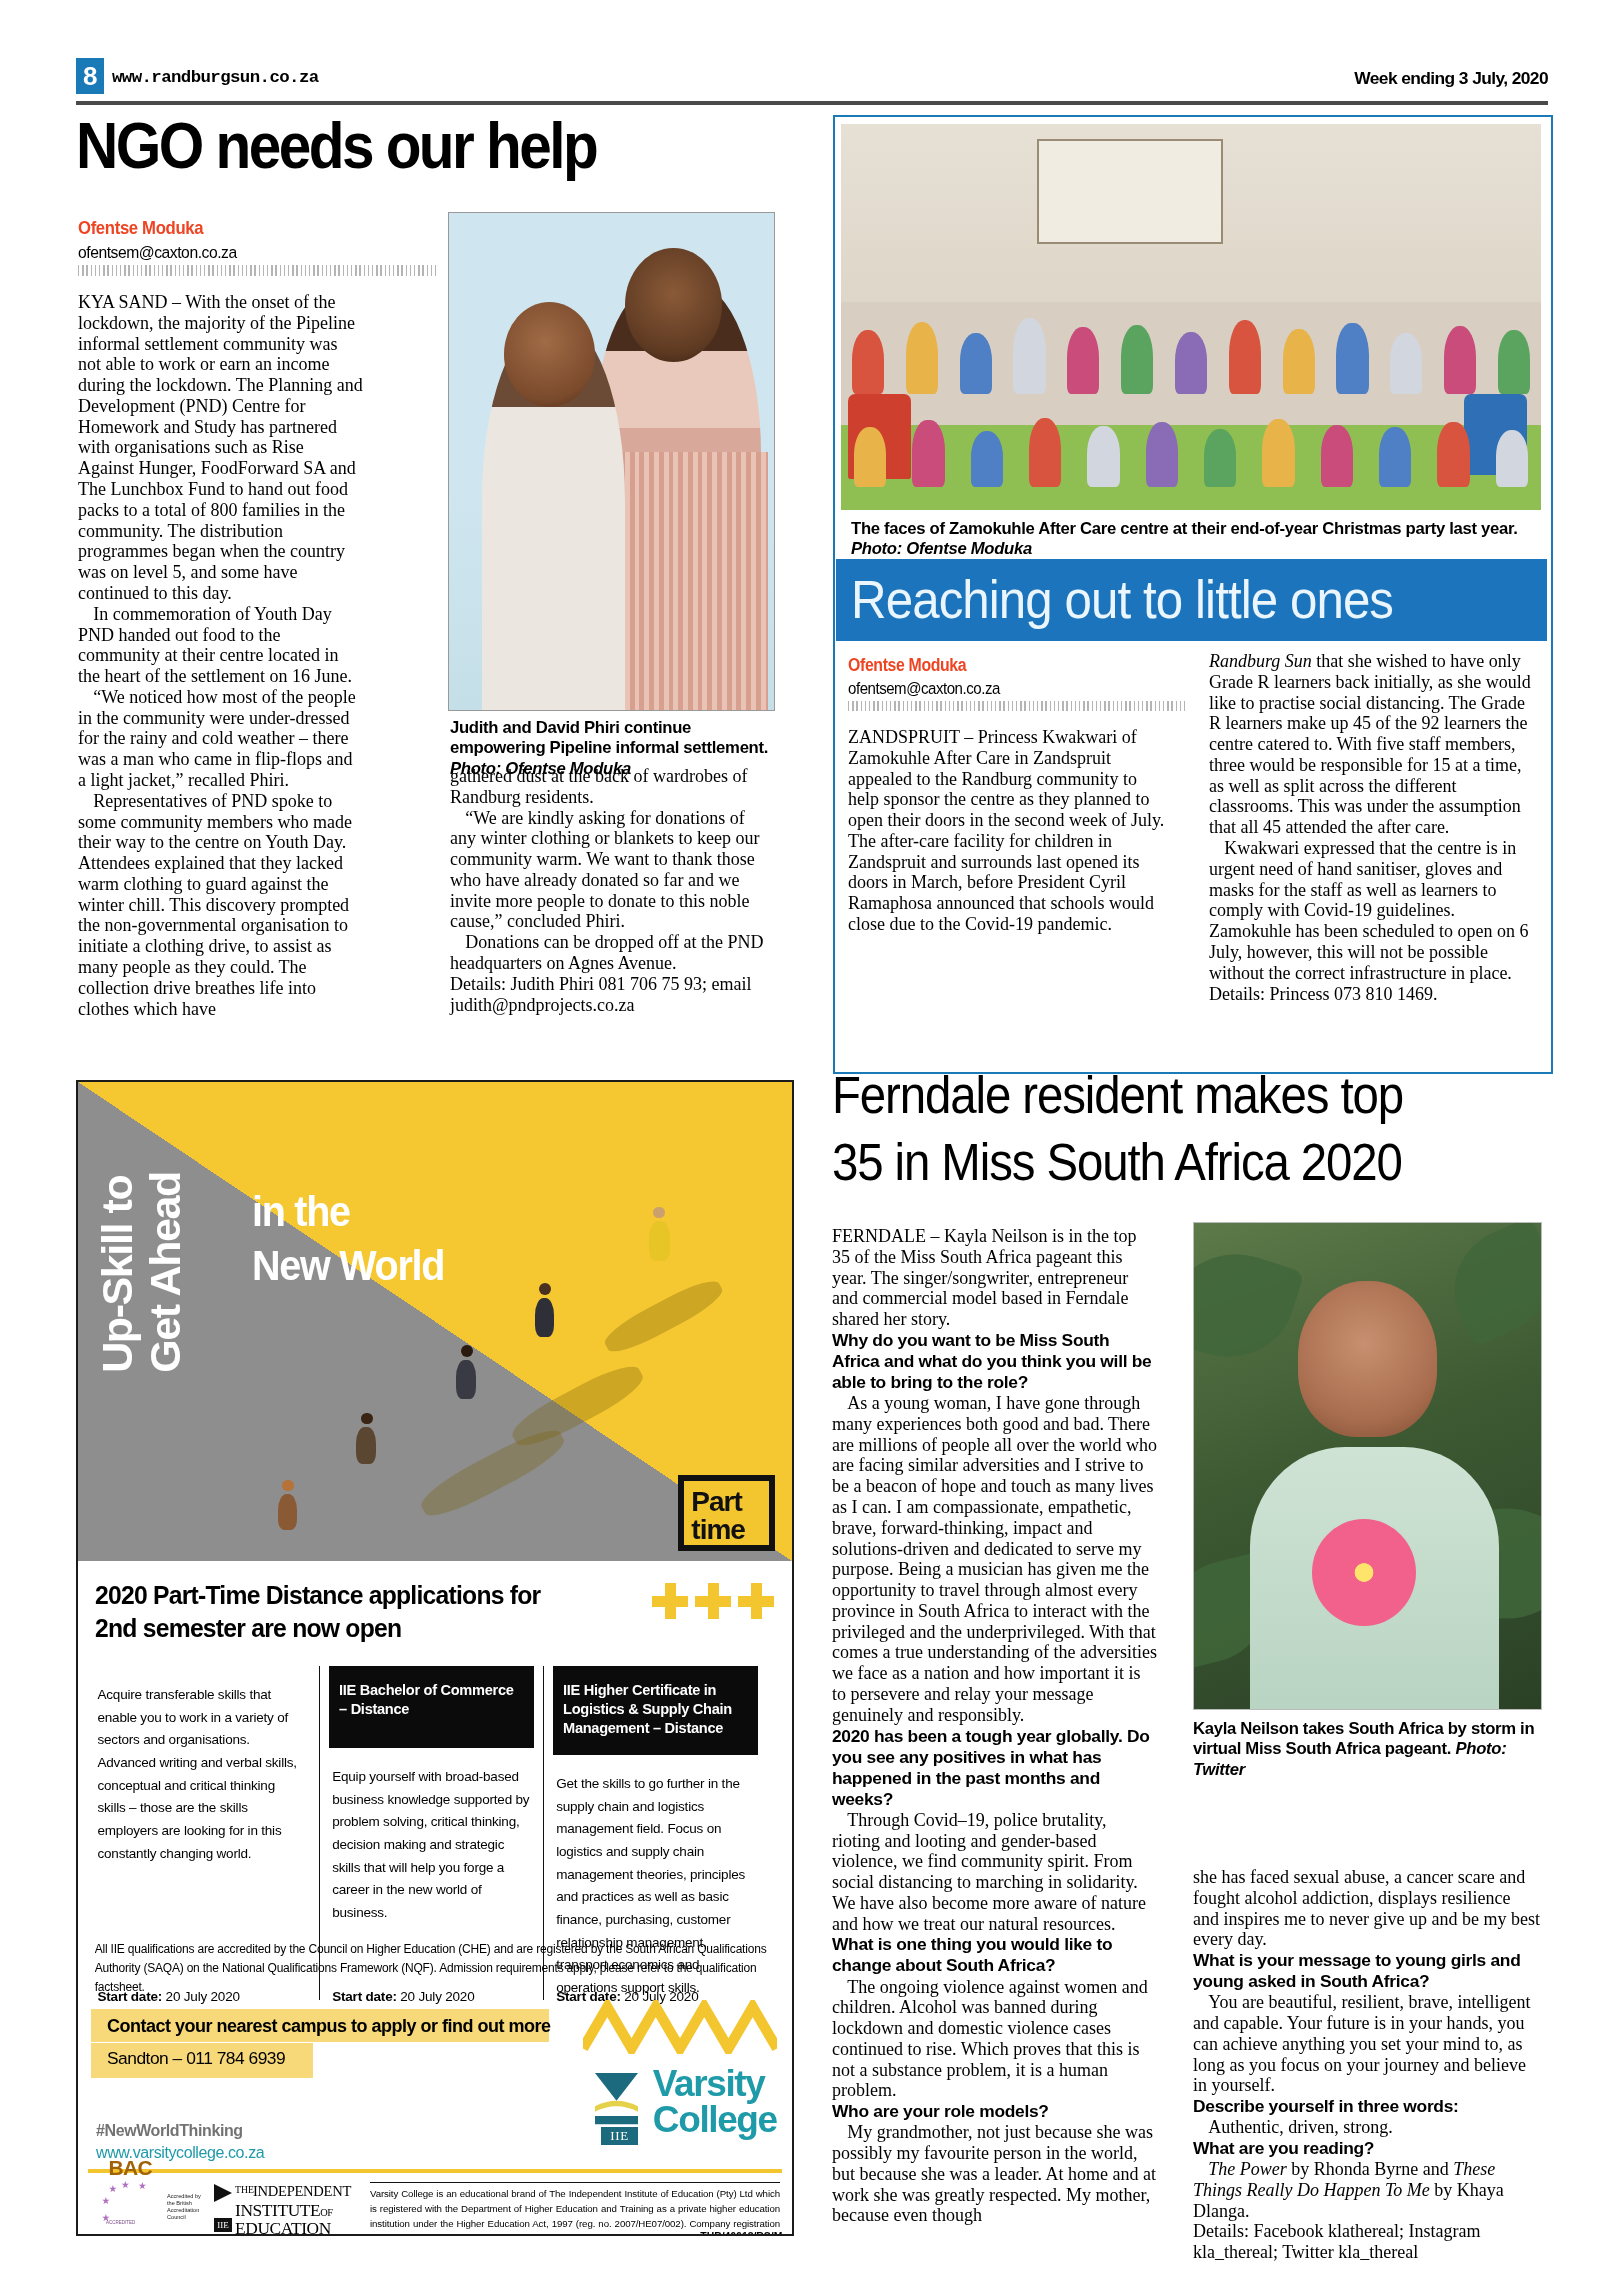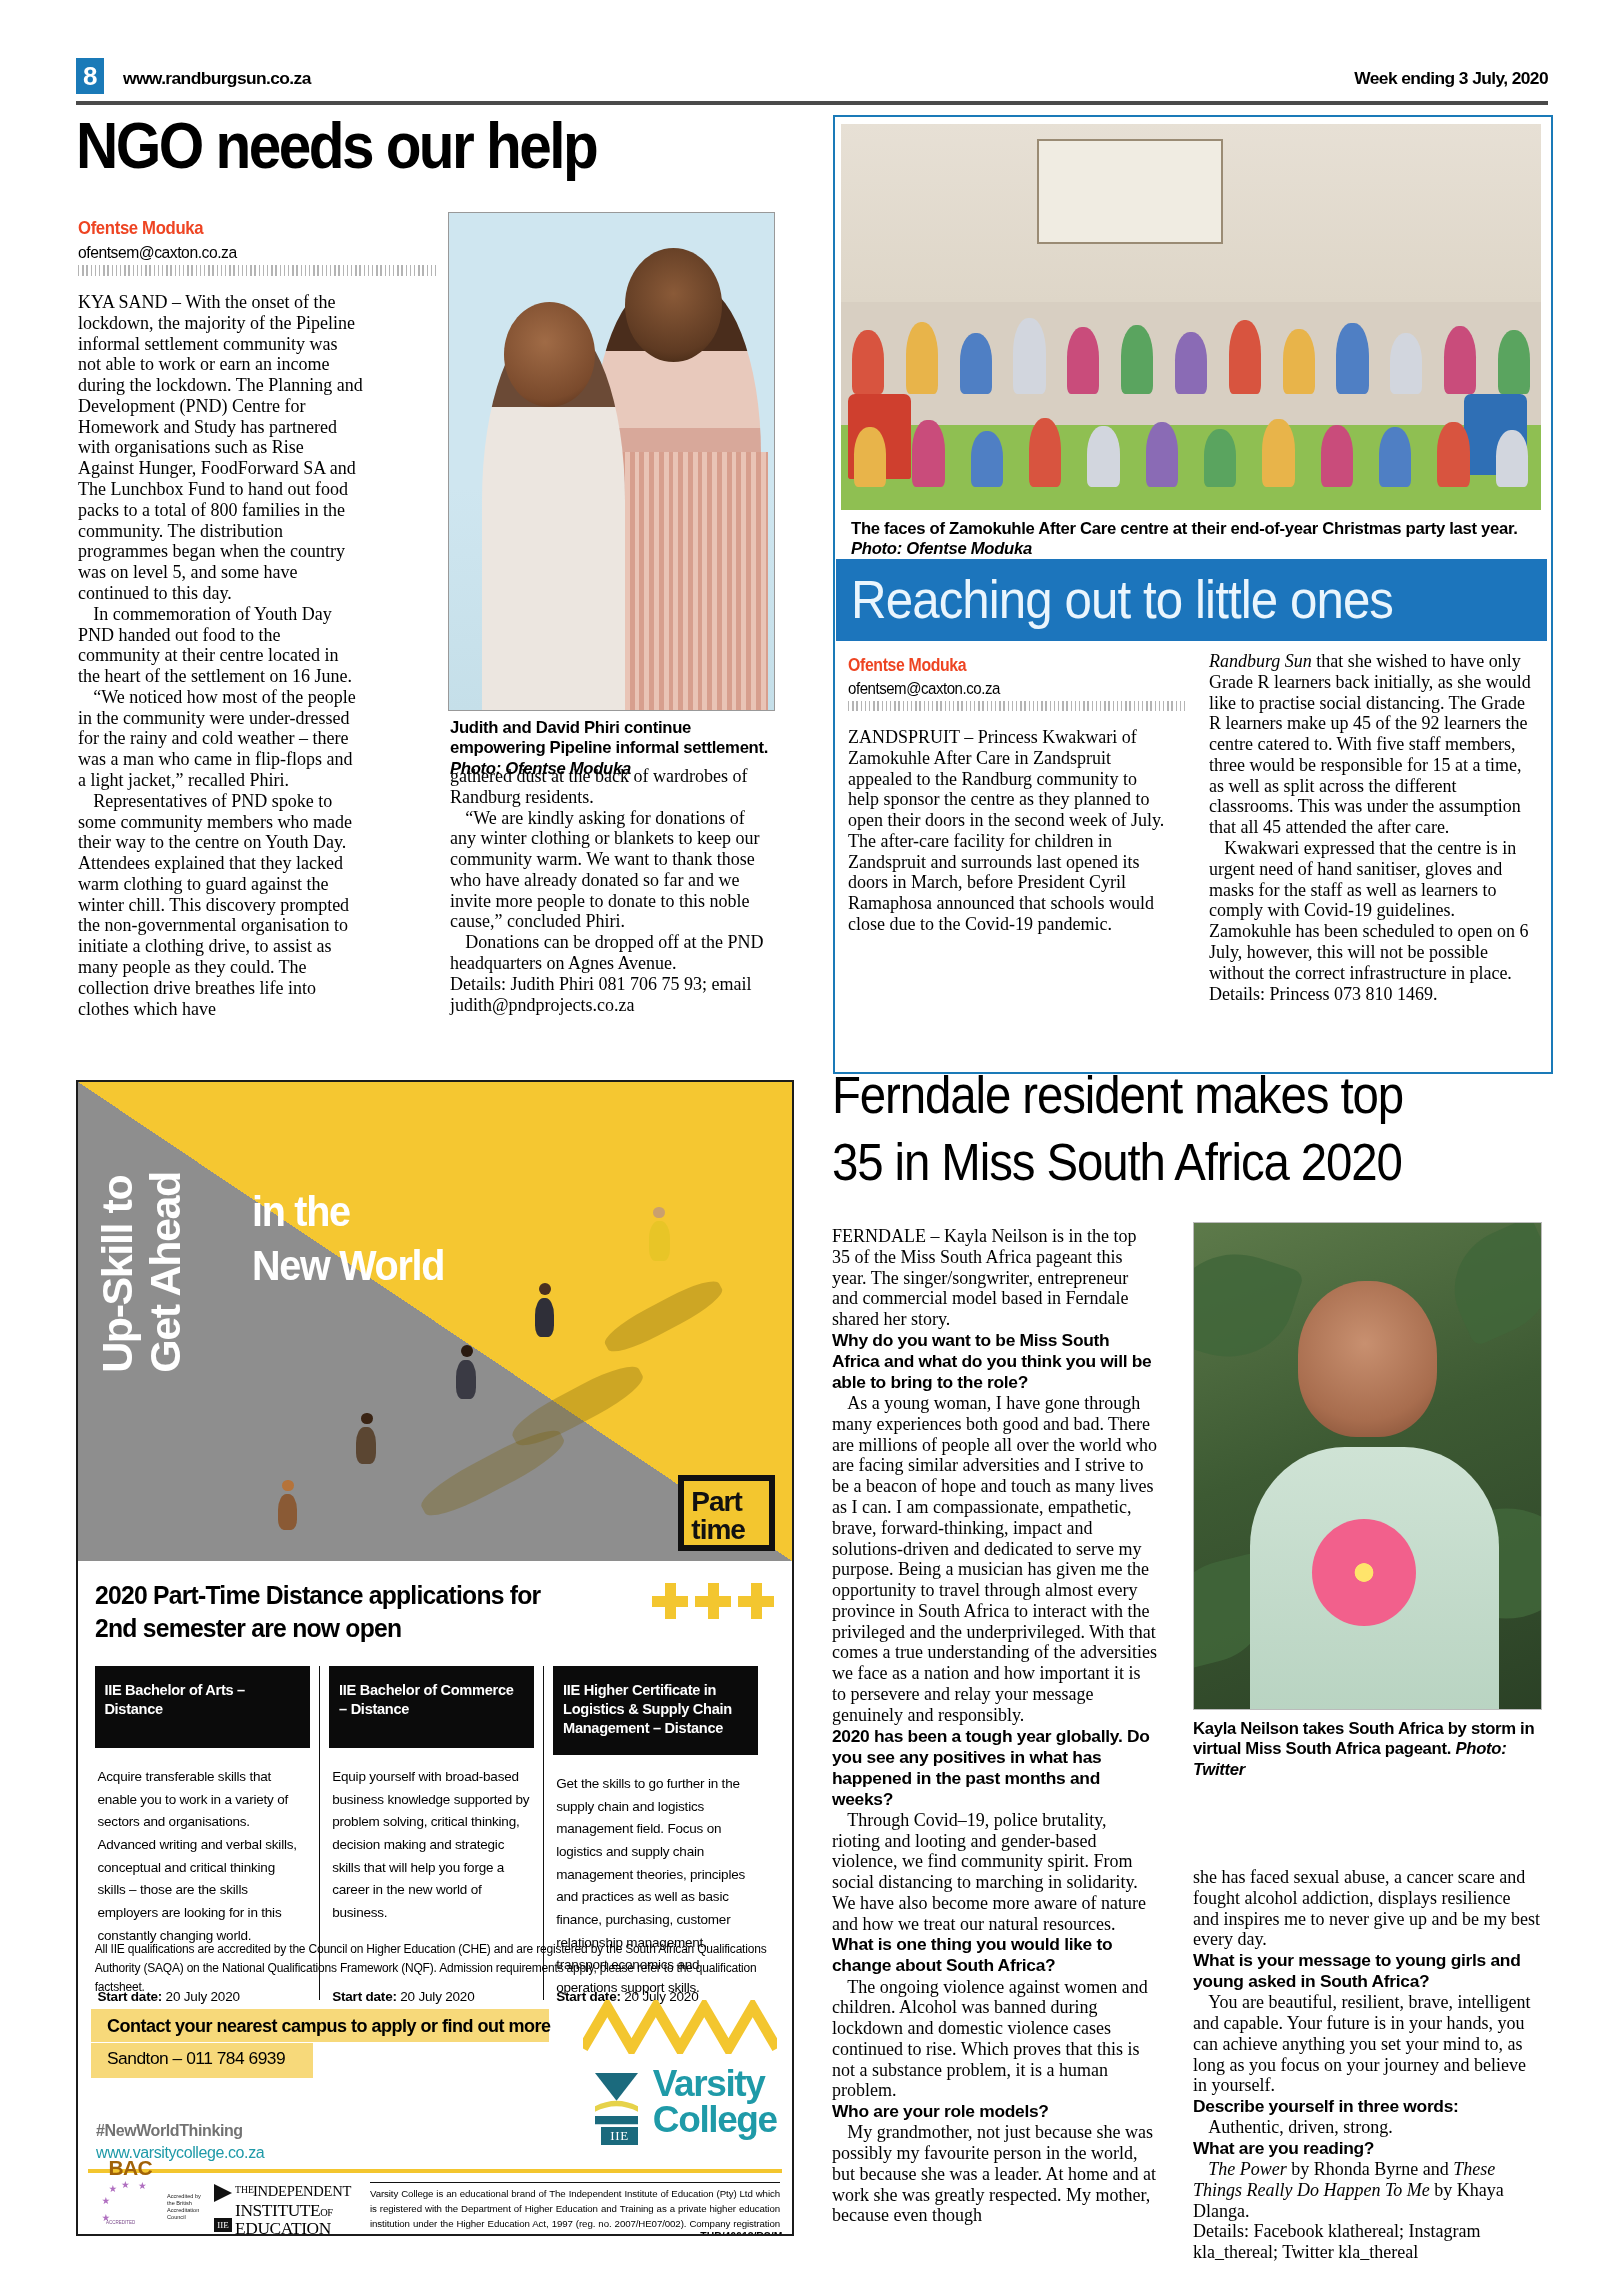--- a/index.html
+++ b/index.html
@@ -5,21 +5,21 @@
   html, body { margin:0; padding:0; background:#ffffff; }
   body { width:1624px; height:2295px; font-family:"Liberation Serif", serif; color:#000; position:relative; overflow:hidden; }
 
   
   .masthead { position:absolute; left:76px; top:58px; width:1472px; height:42px; }
   .pagenum {
     position:absolute; left:0; top:0; width:28px; height:36px; background:#1a7ab8;
     color:#fff; font-family:"Liberation Sans", sans-serif; font-weight:bold; font-size:26px;
     line-height:36px; text-align:center; letter-spacing:-0.7px;
   }
-  .site-url { position:absolute; left:47px; top:9.7px; font-family:Liberation Sans, sans-serif;
+  .site-url { position:absolute; left:36px; top:9.7px; font-family:Liberation Mono, monospace;
     font-weight:bold; font-size:17.4px; letter-spacing:-0.6px; }
   .masthead-center { position:absolute; left:0; right:0; top:7.6px; text-align:center;
     font-family:"Liberation Sans", sans-serif; font-size:20px; letter-spacing:-0.4px; }
   .masthead-right { position:absolute; right:0; top:9.7px; font-family:"Liberation Sans", sans-serif;
     font-weight:bold; font-size:17.4px; letter-spacing:-0.6px; }
   .masthead-rule { position:absolute; left:76px; top:101px; width:1472px; height:3.5px; background:#4a4a4a; }
 
   
   .hl-ngo { position:absolute; left:76px; top:115px; width:694px;
     font-family:"Liberation Sans", sans-serif; font-weight:bold; font-size:65px;
@@ -349,21 +349,20 @@
 
   <div class="ad-h2">2020 Part-Time Distance applications for 2nd semester are now open</div>
   <div class="plus-row">
     <span class="plus"></span>
     <span class="plus"></span>
     <span class="plus"></span>
   </div>
 
   <div class="course-wrap">
     <div class="course">
-      <div class="course-title">IIE Bachelor of Arts – Distance</div>
       <div class="course-body">Acquire transferable skills that enable you to work in a variety of sectors and organisations. Advanced writing and verbal skills, conceptual and critical thinking skills – those are the skills employers are looking for in this constantly changing world.</div>
       <div class="course-start"><b>Start date:</b> <span>20 July 2020</span></div>
     </div>
     <div class="course">
       <div class="course-title">IIE Bachelor of Commerce – Distance</div>
       <div class="course-body">Equip yourself with broad-based business knowledge supported by problem solving, critical thinking, decision making and strategic skills that will help you forge a career in the new world of business.</div>
       <div class="course-start"><b>Start date:</b> <span>20 July 2020</span></div>
     </div>
     <div class="course">
       <div class="course-title">IIE Higher Certificate in Logistics &amp; Supply Chain Management – Distance</div>

